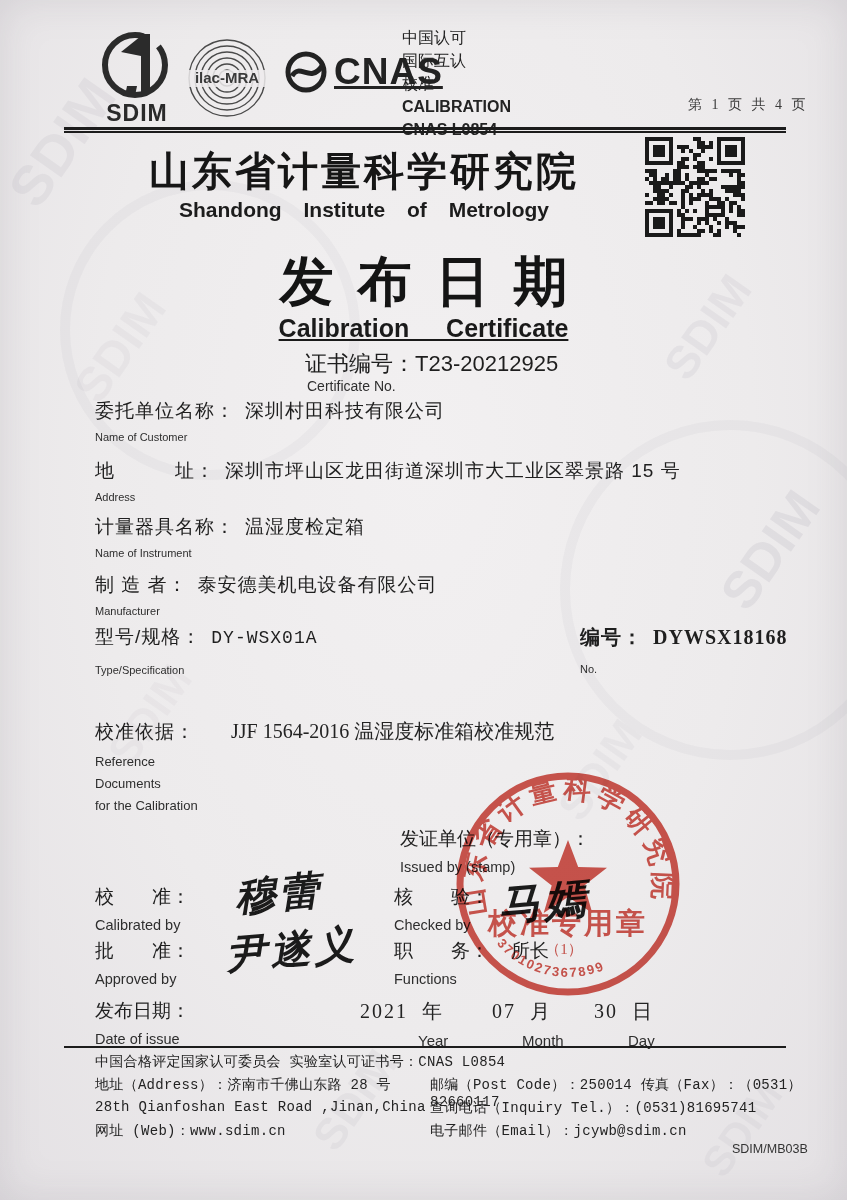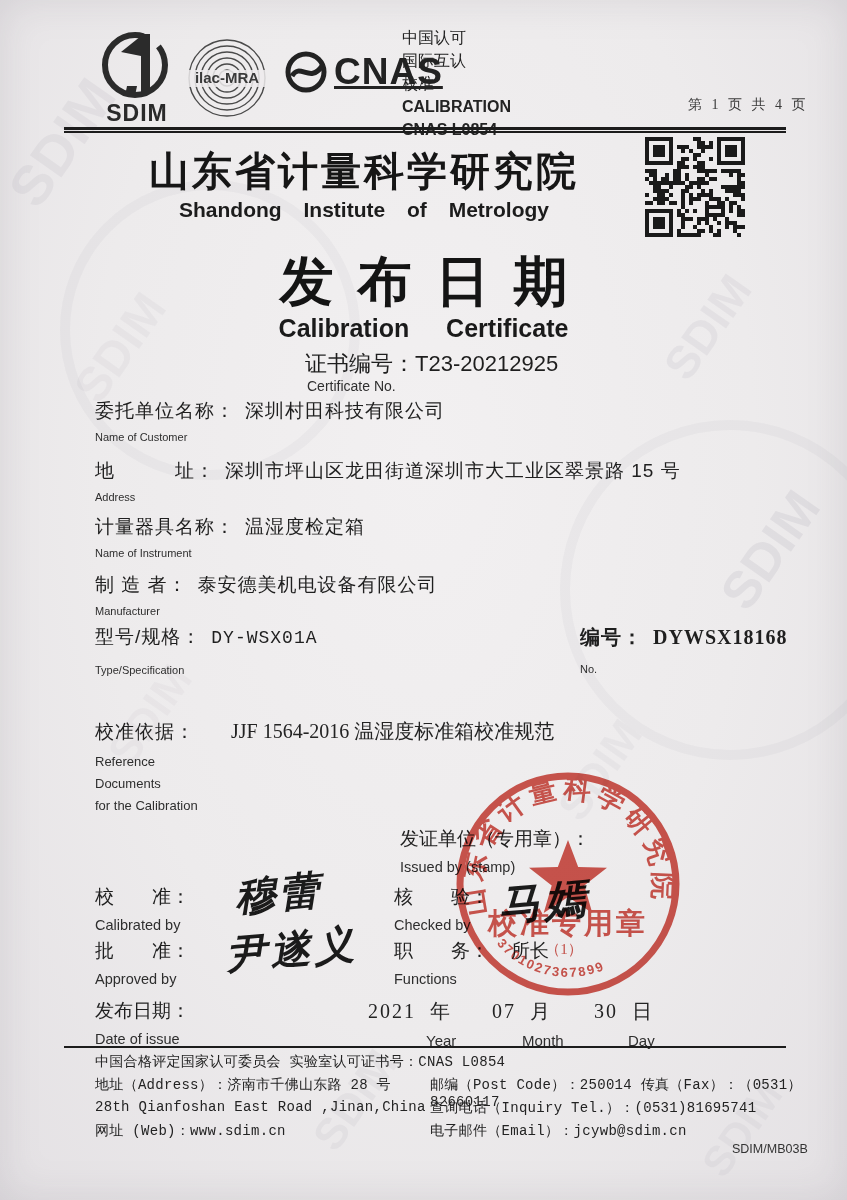--- a/index.html
+++ b/index.html
@@ -41,21 +41,21 @@
            font-family:"Liberation Serif",serif;font-weight:bold;font-size:40px;letter-spacing:3px;color:#161616;}
   .inst-en{position:absolute;left:64px;top:198px;width:600px;text-align:center;
            font-weight:bold;font-size:21px;word-spacing:16px;color:#1c1c1c;}
   .qr{position:absolute;left:645px;top:137px;width:100px;height:100px;}
 
   
   .cert-cn{position:absolute;left:0;top:246px;width:847px;text-align:center;
            font-family:"Liberation Serif",serif;font-weight:bold;font-size:54px;
            letter-spacing:24px;text-indent:24px;color:#141414;}
   .cert-en{position:absolute;left:0;top:314px;width:847px;text-align:center;
-           font-weight:bold;font-size:25px;word-spacing:30px;color:#1a1a1a;}
+           font-weight:bold;font-size:25px;word-spacing:30px;color:#1a1a1a;text-decoration:underline;}
   .certno{position:absolute;left:305px;top:349px;font-family:Liberation Sans, sans-serif;
           font-size:22px;color:#1e1e1e;}
   .certno-en{position:absolute;left:307px;top:378px;font-size:14px;color:#2f2f2f;}
 
   
   .frow{position:absolute;left:95px;}
   .frow .line{display:flex;gap:10px;align-items:baseline;}
   .frow .cn-label{font-size:19px;letter-spacing:1px;color:#1f1f1f;white-space:pre;}
   .frow .cn-value{font-size:19px;letter-spacing:1px;color:#1f1f1f;}
   .frow .en-label{font-size:11px;color:#2e2e2e;margin-top:7px;}
@@ -481,21 +481,21 @@
     <text x="112" y="186" text-anchor="middle" font-family="Liberation Serif, serif" font-size="15" fill="var(--seal-red)">（1）</text>
     <text font-family="Liberation Sans, sans-serif" font-size="13" font-weight="bold" fill="var(--seal-red)" letter-spacing="2">
       <textPath href="#numPath" startOffset="8">3701027367899</textPath>
     </text>
   </svg>
 
   <div class="sigrow" style="left:95px;top:998px">
     <div class="cn-label">发布日期：</div>
     <div class="en-label">Date of issue</div>
   </div>
-  <div class="date-group" style="left:368px;top:998px;position:absolute">
+  <div class="date-group" style="left:360px;top:998px;position:absolute">
     <div class="val"><span>2021</span>&nbsp;&nbsp;<span>年</span></div>
     <div class="sub" style="padding-left:58px">Year</div>
   </div>
   <div class="date-group" style="left:492px;top:998px;position:absolute">
     <div class="val"><span>07</span>&nbsp;&nbsp;<span>月</span></div>
     <div class="sub" style="padding-left:30px">Month</div>
   </div>
   <div class="date-group" style="left:594px;top:998px;position:absolute">
     <div class="val"><span>30</span>&nbsp;&nbsp;<span>日</span></div>
     <div class="sub" style="padding-left:34px">Day</div>

